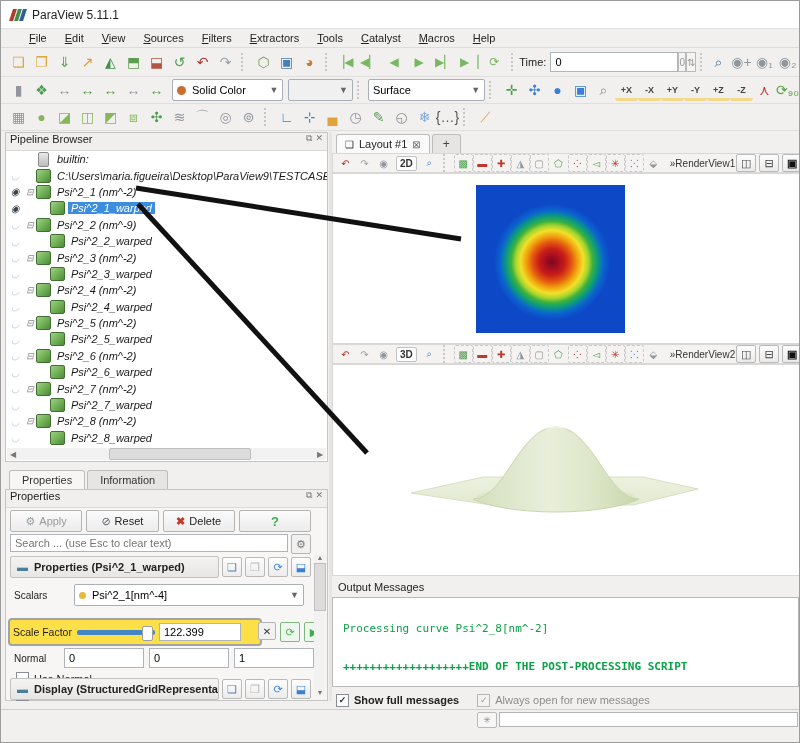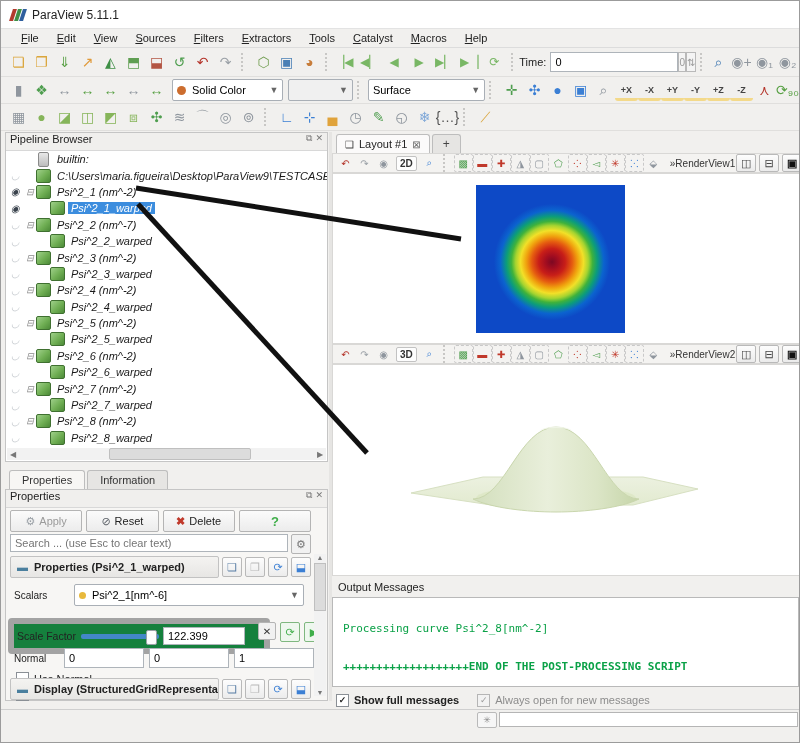--- a/index.html
+++ b/index.html
@@ -3,21 +3,21 @@
 <meta charset="utf-8">
 <style>
   html,body{margin:0;padding:0;background:#cfcfcf;font-family:"Liberation Sans",sans-serif;}
   .win{position:relative;width:800px;height:743px;background:#f1f0ee;border:1px solid #9b9b9b;box-sizing:border-box;overflow:hidden;}
   .abs{position:absolute;box-sizing:border-box;}
   
   .titlebar{left:0;top:0;width:100%;height:28px;background:#ffffff;border-bottom:1px solid #e3e3e3;display:flex;align-items:center;padding-left:10px;}
   .logo{display:inline-flex;gap:1px;margin-right:7px;}
   .logo i{width:4px;height:12px;transform:skewX(-18deg);display:inline-block;}
   .title-text{font-size:12px;color:#222;}
-  .menubar{left:0;top:28px;width:100%;height:19px;background:#f1f0ee;border-bottom:1px solid #dcdcdc;display:flex;align-items:center;padding-left:12px;gap:2px;}
+  .menubar{left:0;top:28px;width:100%;height:19px;background:#f1f0ee;border-bottom:1px solid #dcdcdc;display:flex;align-items:center;padding-left:20px;gap:2px;}
   .menu-item{font-size:11px;color:#222;padding:2px 8px;cursor:default;}
   .menu-item:first-letter{text-decoration:underline;}
   
   .tb{left:0;width:100%;background:#f1f0ee;display:flex;align-items:center;padding-left:6px;border-bottom:1px solid #e0dfdd;}
   .tb1{top:47px;height:29px;}
   .tb2{top:76px;height:27px;}
   .tb3{top:103px;height:27px;}
   .tbi{display:inline-flex;width:23px;height:22px;align-items:center;justify-content:center;font-size:14px;border-radius:3px;cursor:default;}
   .handle{width:5px;height:18px;border-left:2px dotted #c8c7c5;margin:0 4px;}
   .vcr{font-size:12px;color:#79b765;width:25px;}
@@ -59,21 +59,21 @@
   .pbtn.dis{color:#9a9a9a;}
   .qmark{color:#3fae49;font-weight:bold;font-size:13px;}
   .searchrow{position:absolute;left:4px;top:44px;right:16px;display:flex;gap:3px;}
   .searchrow input{flex:1;height:16px;color:#8c8c8c;}
   .gearbtn{width:18px;height:18px;background:#f1f1f1;border:1px solid #b4b4b4;border-radius:2px;font-size:11px;color:#777;display:inline-flex;align-items:center;justify-content:center;}
   .secrow{position:absolute;left:4px;right:16px;display:flex;gap:3px;align-items:center;}
   .secbox{flex:1;height:20px;background:linear-gradient(#f4f3f1,#e7e6e4);border:1px solid #c2c2c2;border-radius:2px;font-size:11px;font-weight:bold;color:#222;display:flex;align-items:center;padding:0 6px;gap:6px;overflow:hidden;white-space:nowrap;}
   .secdash{color:#4a7f9e;font-weight:bold;}
   .mbtn{width:18px;height:18px;background:linear-gradient(#fdfdfd,#ececec);border:1px solid #b9b9b9;border-radius:2px;font-size:11px;display:inline-flex;align-items:center;justify-content:center;}
   .flabel{font-size:10px;color:#222;}
-  .sfwrap{position:absolute;left:2px;top:128px;width:244px;height:24px;border:6px solid #a3a3a3;border-radius:4px;display:flex;align-items:center;padding:0 3px;gap:4px;background:#15803d;}
+  .sfwrap{position:absolute;left:2px;top:128px;width:244px;height:24px;border:2px solid #a3a3a3;border-radius:4px;display:flex;align-items:center;padding:0 3px;gap:4px;background:#fde047;}
   .slider{position:relative;width:78px;height:14px;}
   .slider .trk{position:absolute;left:0;right:0;top:5px;height:5px;background:#4387c7;border-radius:2px;}
   .slider .hnd{position:absolute;right:2px;top:1px;width:9px;height:13px;background:#fdfdfd;border:1px solid #9aa0a6;border-radius:2px;}
   .xbtn{width:16px;height:16px;font-size:10px;color:#333;background:#f1f1f1;border:1px solid #b4b4b4;display:inline-flex;align-items:center;justify-content:center;border-radius:2px;}
   .gbtn{width:18px;height:18px;border:1px solid #7fb77f;background:#eef7ee;color:#3fae49;font-size:11px;display:inline-flex;align-items:center;justify-content:center;border-radius:2px;}
   .chk{display:flex;align-items:center;gap:5px;font-size:11px;color:#222;}
   .box{width:11px;height:11px;border:1px solid #8a8f95;background:#fff;display:inline-flex;align-items:center;justify-content:center;font-size:9px;color:#222;}
   .vscroll{position:absolute;right:1px;top:64px;bottom:4px;width:12px;background:#f2f2f2;display:flex;flex-direction:column;align-items:center;font-size:7px;color:#777;}
   .vscroll .vthumb{width:10px;flex:0 0 46px;background:#dcdcdc;border:1px solid #bfbfbf;margin-top:2px;}
   
@@ -277,21 +277,21 @@
           <span class="eye eye-on">◉</span>
           <span class="twig"></span>
           <span class="child-ind"></span>
           <span class="picon cube"></span>
           <span class="plabel">Psi^2_1_warped</span>
         </div>
         <div class="prow">
           <span class="eye eye-off">◡</span>
           <span class="twig">⊟</span>
           <span class="picon cube"></span>
-          <span class="plabel">Psi^2_2 (nm^-7)</span>
+          <span class="plabel">Psi^2_2 (nm^-9)</span>
         </div>
         <div class="prow">
           <span class="eye eye-off">◡</span>
           <span class="twig"></span>
           <span class="child-ind"></span>
           <span class="picon cube"></span>
           <span class="plabel">Psi^2_2_warped</span>
         </div>
         <div class="prow">
           <span class="eye eye-off">◡</span>
@@ -420,21 +420,21 @@
         </span>
       <span class="mbtn" style="color:#5b7fa6;">❏</span>
       <span class="mbtn" style="color:#b9b9b9;">❐</span>
       <span class="mbtn" style="color:#3b7fd4;">⟳</span>
       <span class="mbtn" style="color:#3b7fd4;">⬓</span>
     </div>
     <div class="abs" style="left:8px;top:94px;width:290px;display:flex;align-items:center;gap:8px;">
       <span class="flabel" style="width:52px;">Scalars</span>
       <span class="combo" style="flex:1;">
         <span class="dot" style="width: 7px; height: 7px; background: rgb(232, 185, 60);" id="scalarsdot"></span>
-        <span>Psi^2_1[nm^-6]</span>
+        <span>Psi^2_1[nm^-4]</span>
         <span class="arr">▼</span>
       </span>
     </div>
     <div class="sfwrap">
       <span class="flabel" style="width:60px;font-size:10.5px;">Scale Factor</span>
       <span class="slider">
           <span class="trk"></span>
           <span class="hnd"></span>
         </span>
       <input class="field" style="width: 72px; height: 16px;" value="122.399">

